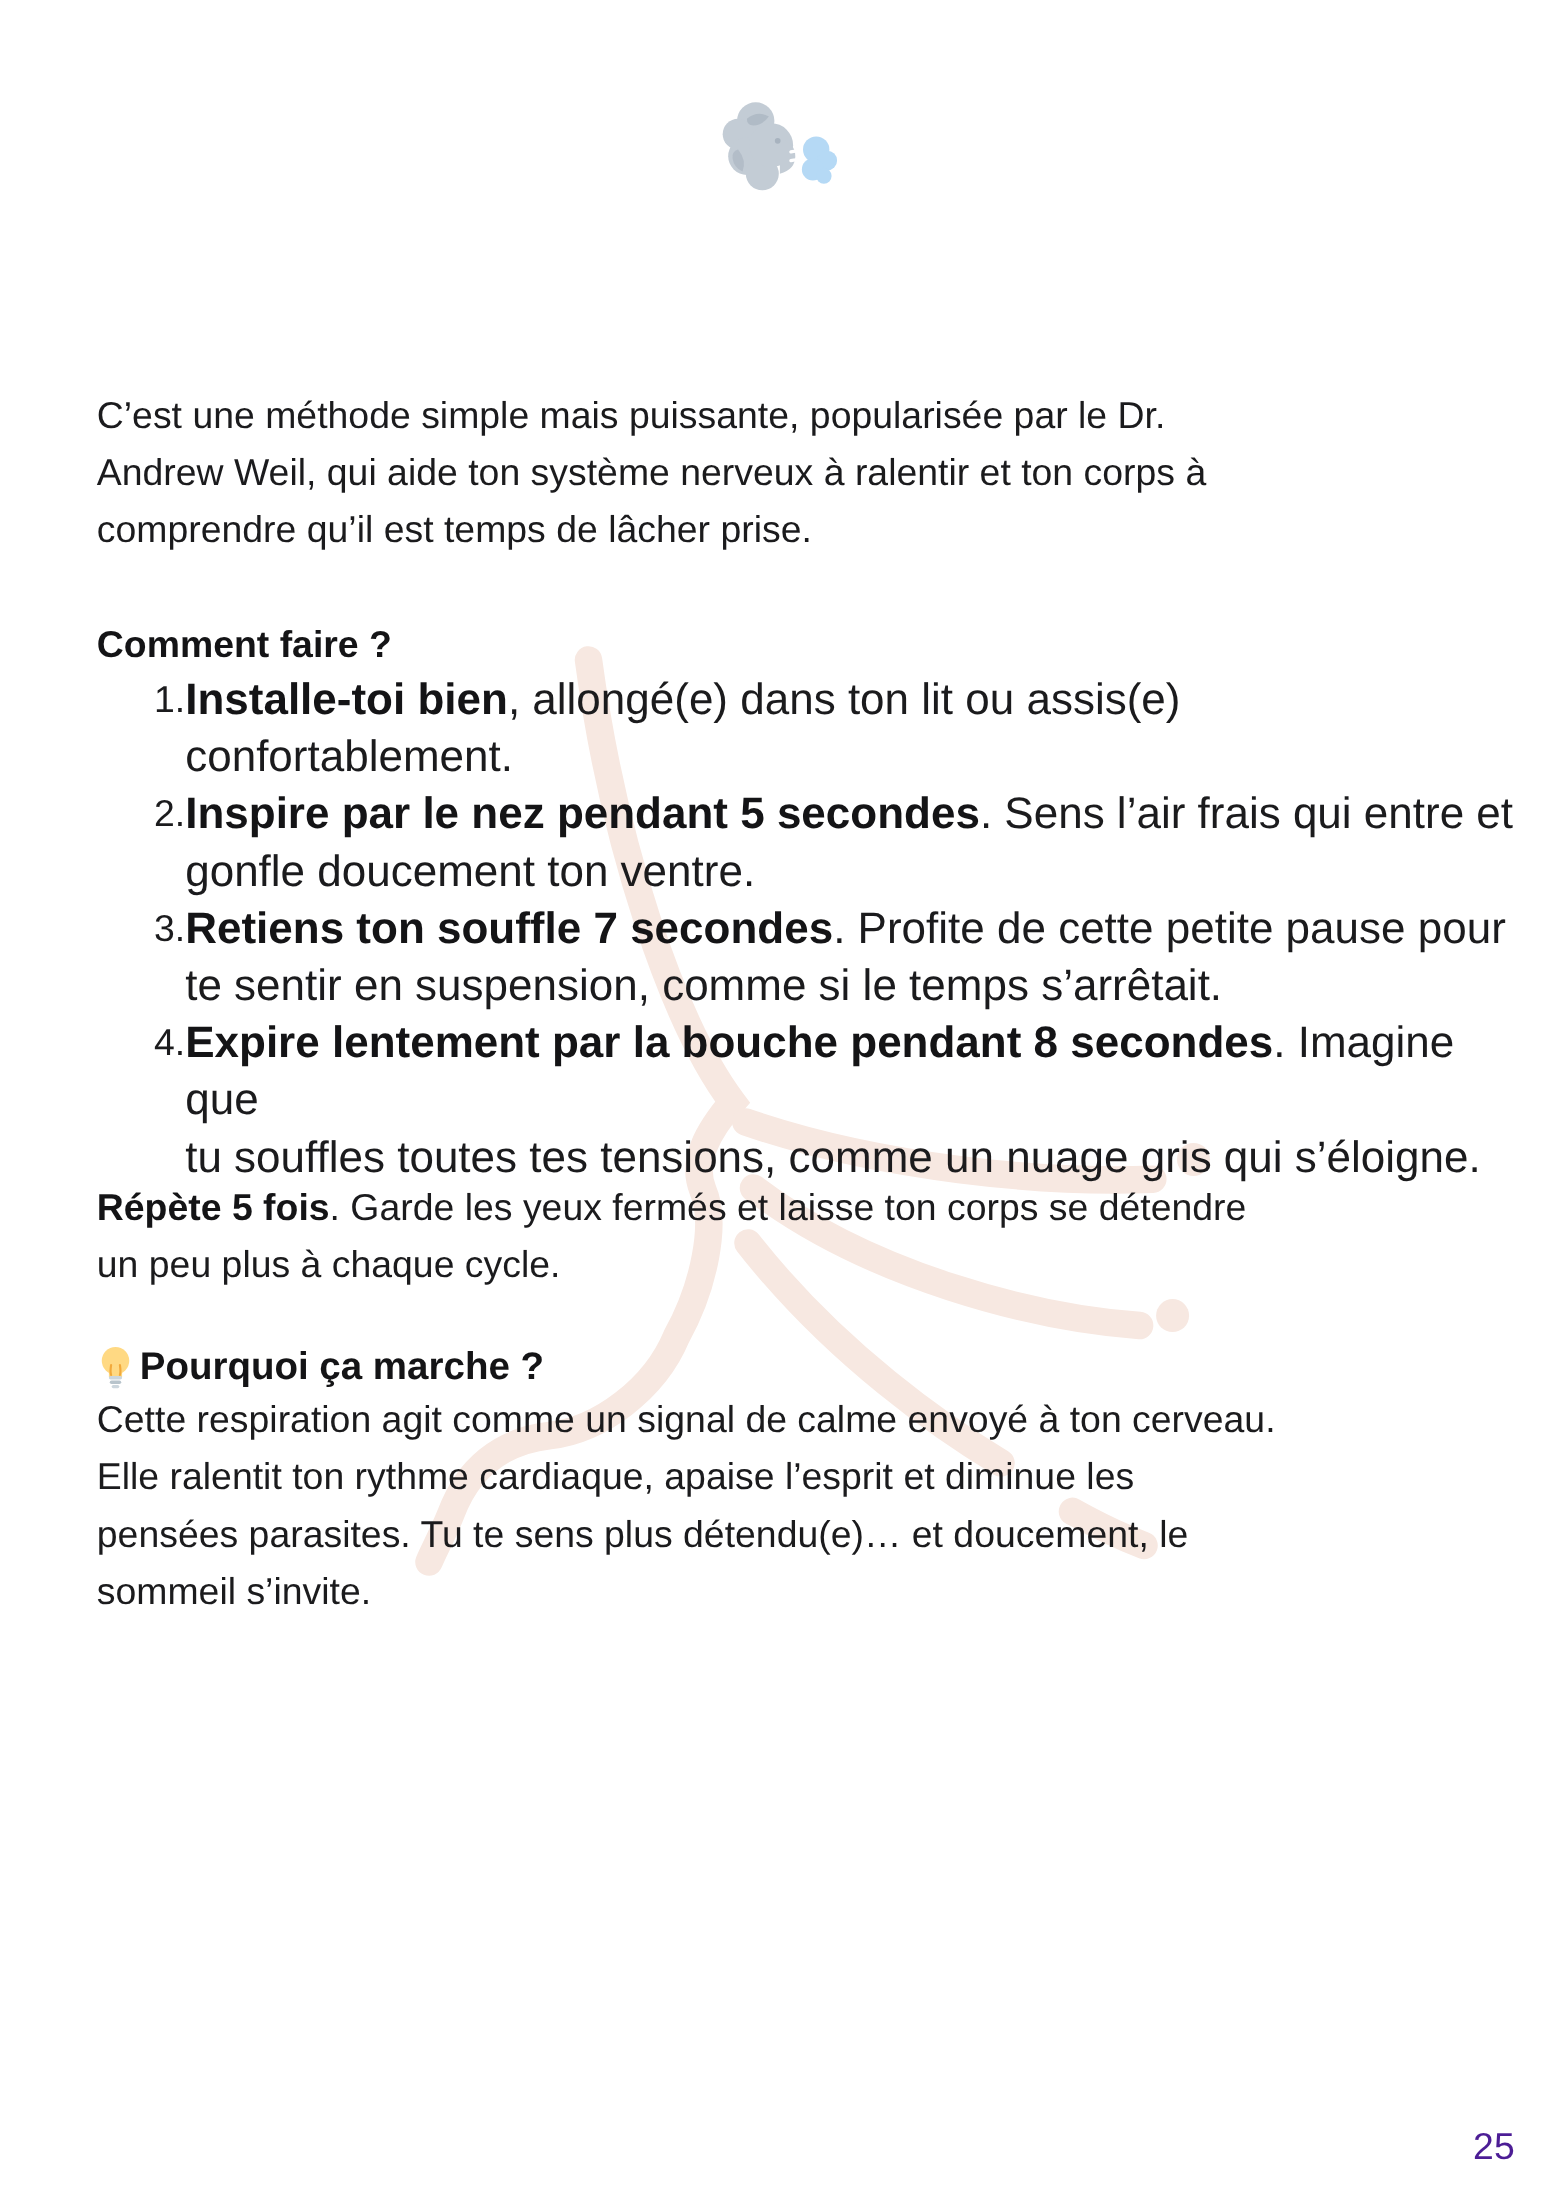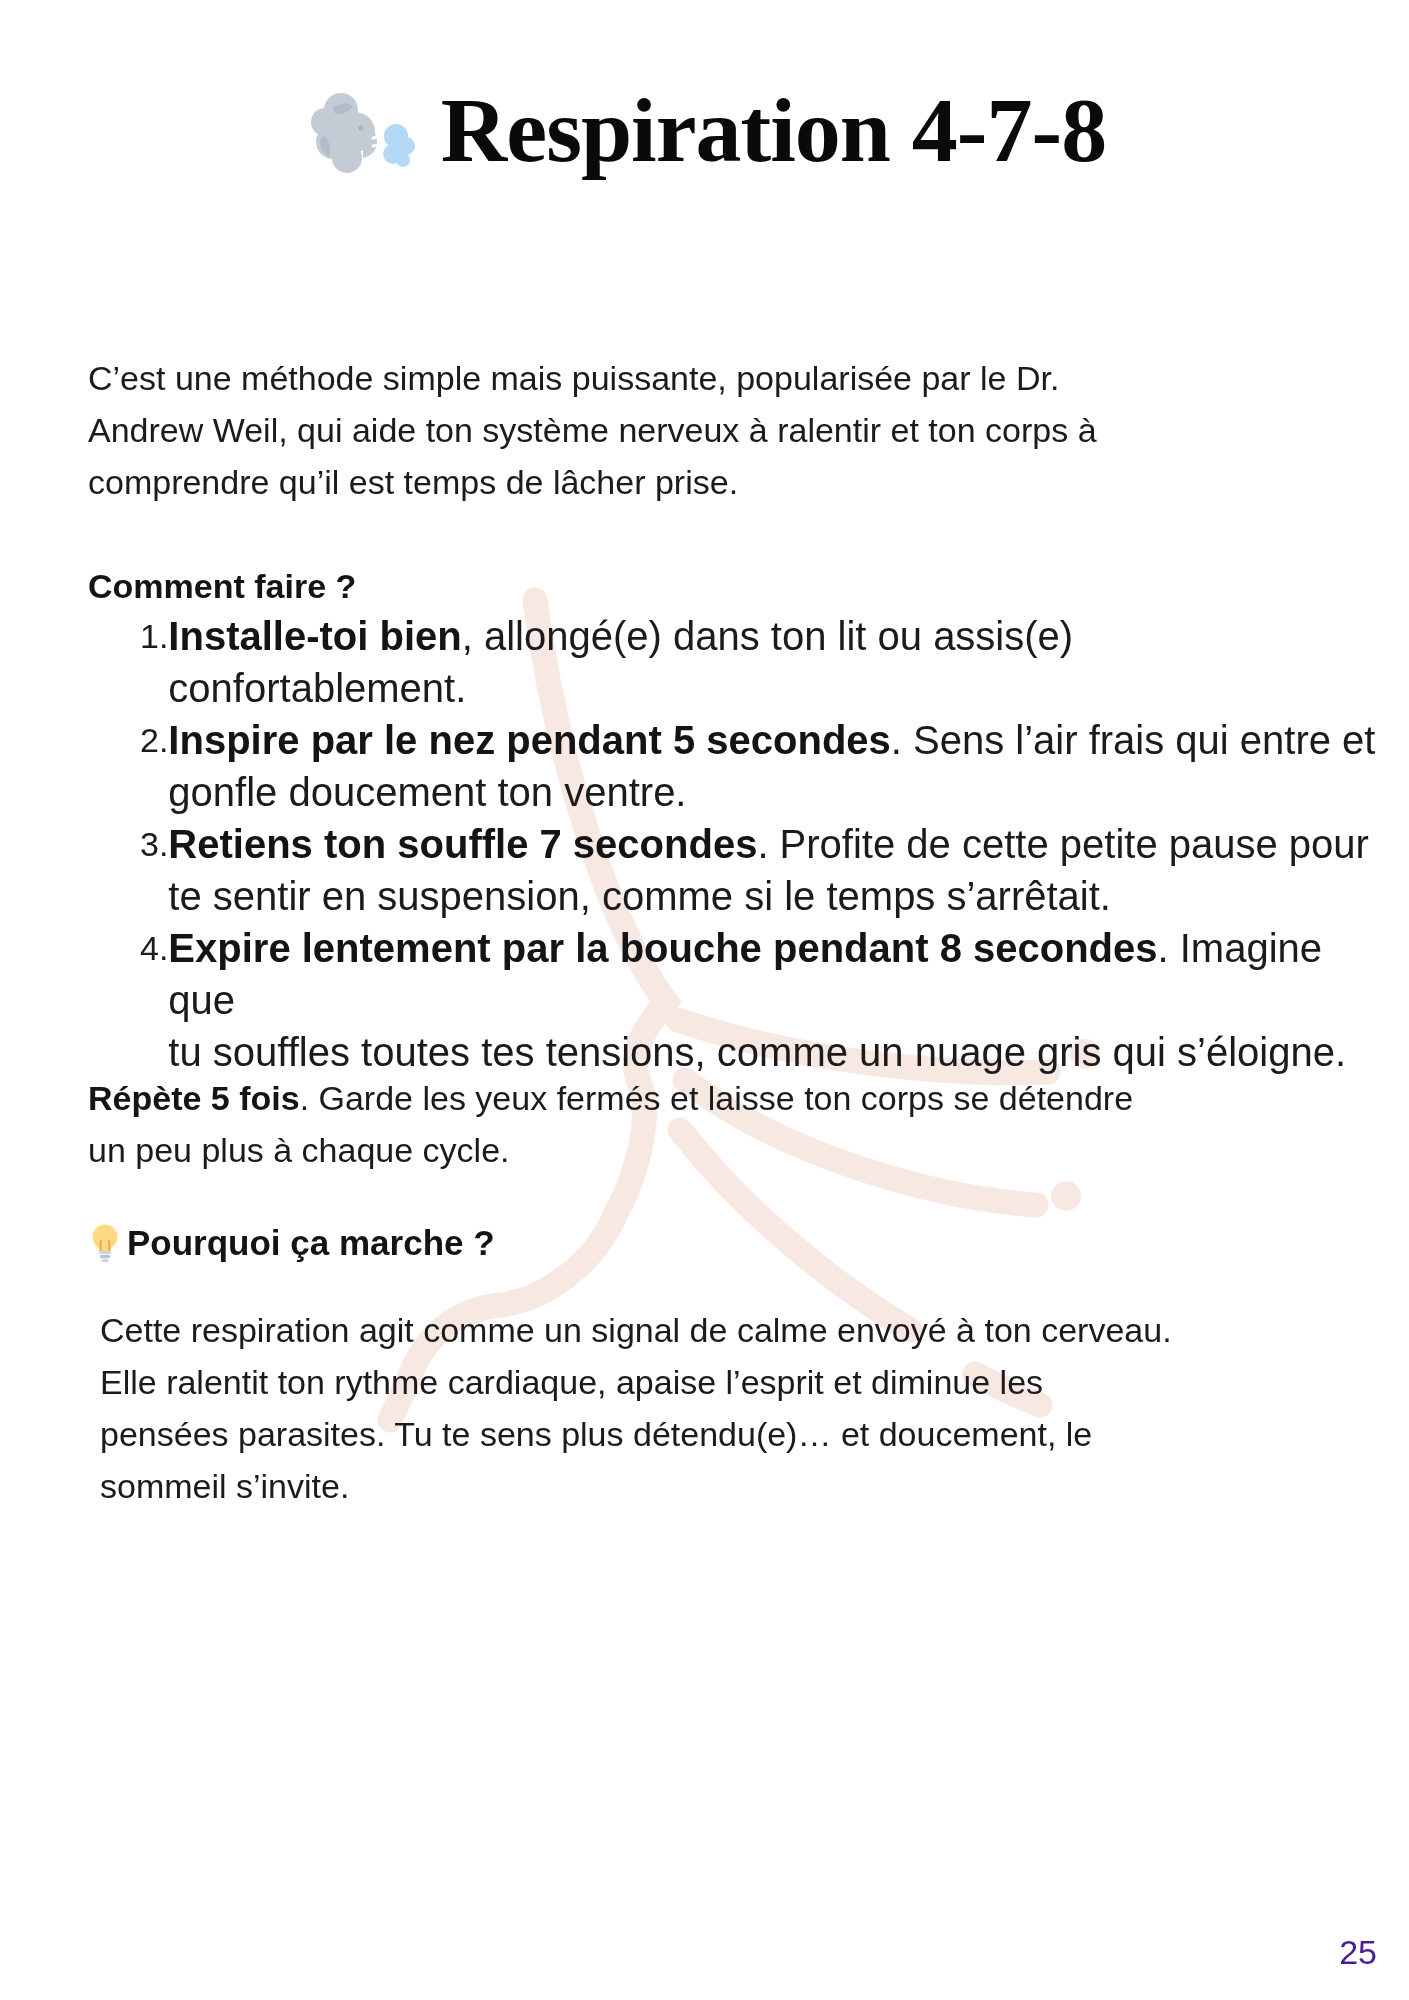--- a/index.html
+++ b/index.html
@@ -53,21 +53,21 @@
     font-size:40px;line-height:52px;
     white-space:pre-line;
   }
   .repeat-par{top:1072px;}
   .why-heading{
     position:absolute;left:88px;top:1217px;width:1242px;
     font-size:35px;line-height:52px;margin:0;
     display:flex;align-items:center;
   }
   .bulb-emoji{width:34px;height:40px;margin-right:5px;flex:0 0 auto;}
-  .why-body{top:1304px;margin-left:12px;}
+  .why-body{top:1265px;}
   .page-number{
     position:absolute;top:1932px;right:32px;
     font-size:34px;line-height:40px;color:#4c1d95;
   }
 </style>
 </head>
 <body>
 
 <div class="page">
 
@@ -112,21 +112,20 @@
         </g>
         <path d="M70 50 q8 -2 12 2" stroke="#ffffff" stroke-width="3" fill="none" stroke-linecap="round"></path>
         <path d="M70 58 q8 -2 12 2" stroke="#ffffff" stroke-width="3" fill="none" stroke-linecap="round"></path>
         <g fill="#b5d9f5">
           <circle cx="93" cy="48" r="12"></circle>
           <circle cx="103" cy="58" r="9"></circle>
           <circle cx="90" cy="66" r="10"></circle>
           <circle cx="100" cy="72" r="7"></circle>
         </g>
       </svg>
-      <span class="title-text">Respiration 4-7-8</span>
     </h1>
 
     <p class="body-block intro">C’est une méthode simple mais puissante, popularisée par le Dr.
 Andrew Weil, qui aide ton système nerveux à ralentir et ton corps à
 comprendre qu’il est temps de lâcher prise.</p>
 
     <p class="body-block bold how-heading">Comment faire ?</p>
 
     <ol class="steps">
       <li class="step">

